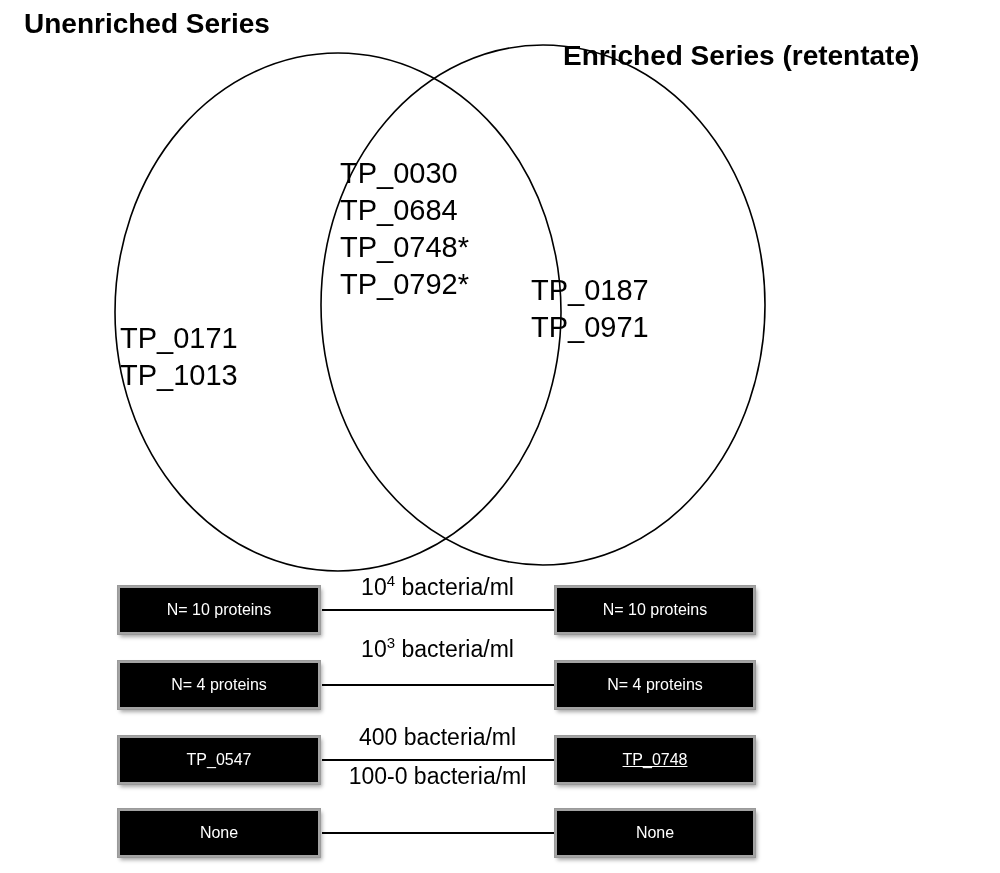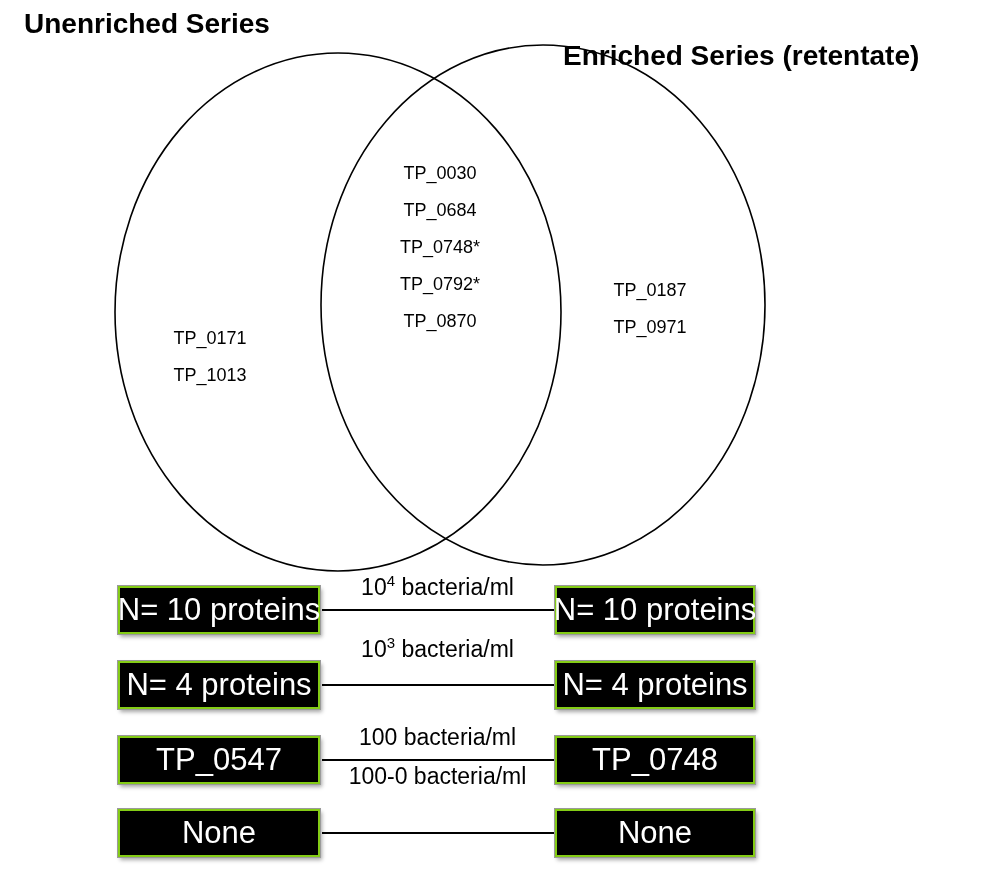--- a/index.html
+++ b/index.html
@@ -16,38 +16,38 @@
   .title {
     position: absolute;
     font-weight: bold;
     font-size: 28px;
     white-space: nowrap;
   }
   .title-left  { left: 24px;  top: 8px; }
   .title-right { left: 563px; top: 20px; margin-top: 20px; }
   .region-list {
     position: absolute;
-    font-size: 18px;
+    font-size: 29px;
     line-height: 37px;
-    text-align: center;
+    text-align: left;
     white-space: nowrap;
   }
   .left-only   { left: 120px; top: 272px; width: 180px; margin-top: 48px; }
   .intersect   { left: 340px; top: 155px; width: 200px; }
-  .right-only  { left: 560px; top: 272px; width: 180px; }
+  .right-only  { left: 531px; top: 272px; width: 180px; }
   .black-box {
     position: absolute;
     height: 44px;
     background: #000000;
     color: #ffffff;
     display: flex;
     align-items: center;
     justify-content: center;
-    font-size: 31px;
-    border: 2px solid #84cc16;
+    font-size: 16px;
+    border: 2px solid #a3a3a3;
     outline: 1px solid #9a9a9a;
     box-shadow: 2px 3px 4px rgba(0,0,0,0.35);
     white-space: nowrap;
   }
   .box-left  { left: 118px; width: 198px; }
   .box-right { left: 555px; width: 196px; }
   .connector {
     position: absolute;
     left: 322px;
     width: 233px;
@@ -80,21 +80,20 @@
   <div class="region-list left-only">
     <div>TP_0171</div>
     <div>TP_1013</div>
   </div>
 
   <div class="region-list intersect">
     <div>TP_0030</div>
     <div>TP_0684</div>
     <div>TP_0748*</div>
     <div>TP_0792*</div>
-    <div>TP_0870</div>
   </div>
 
   <div class="region-list right-only">
     <div>TP_0187</div>
     <div>TP_0971</div>
   </div>
 
   <div class="conn-label" style="top: 572px; text-align: center;">
     <span>10</span><sup>4</sup><span> bacteria/ml</span>
   </div>
@@ -103,25 +102,25 @@
   <div class="black-box box-right" style="top: 586px;">N= 10 proteins</div>
 
   <div class="conn-label" style="top: 634px;">
     <span>10</span><sup>3</sup><span> bacteria/ml</span>
   </div>
   <div class="connector" style="top: 684px;"></div>
   <div class="black-box box-left" style="top: 661px;">N= 4 proteins</div>
   <div class="black-box box-right" style="top: 661px;">N= 4 proteins</div>
 
   <div class="conn-label" style="top: 722px;">
-    <span>100</span><sup></sup><span> bacteria/ml</span>
+    <span>400</span><sup></sup><span> bacteria/ml</span>
   </div>
   <div class="connector" style="top: 759px;"></div>
   <div class="black-box box-left" style="top: 736px;">TP_0547</div>
-  <div class="black-box box-right" style="top: 736px;">TP_0748</div>
+  <div class="black-box box-right" style="top: 736px; text-decoration: underline;">TP_0748</div>
 
   <div class="conn-label" style="top: 761px;">
     <span>100-0</span><sup></sup><span> bacteria/ml</span>
   </div>
   <div class="connector" style="top: 832px;"></div>
   <div class="black-box box-left" style="top: 809px;">None</div>
   <div class="black-box box-right" style="top: 809px;">None</div>
 
 </div>
 

